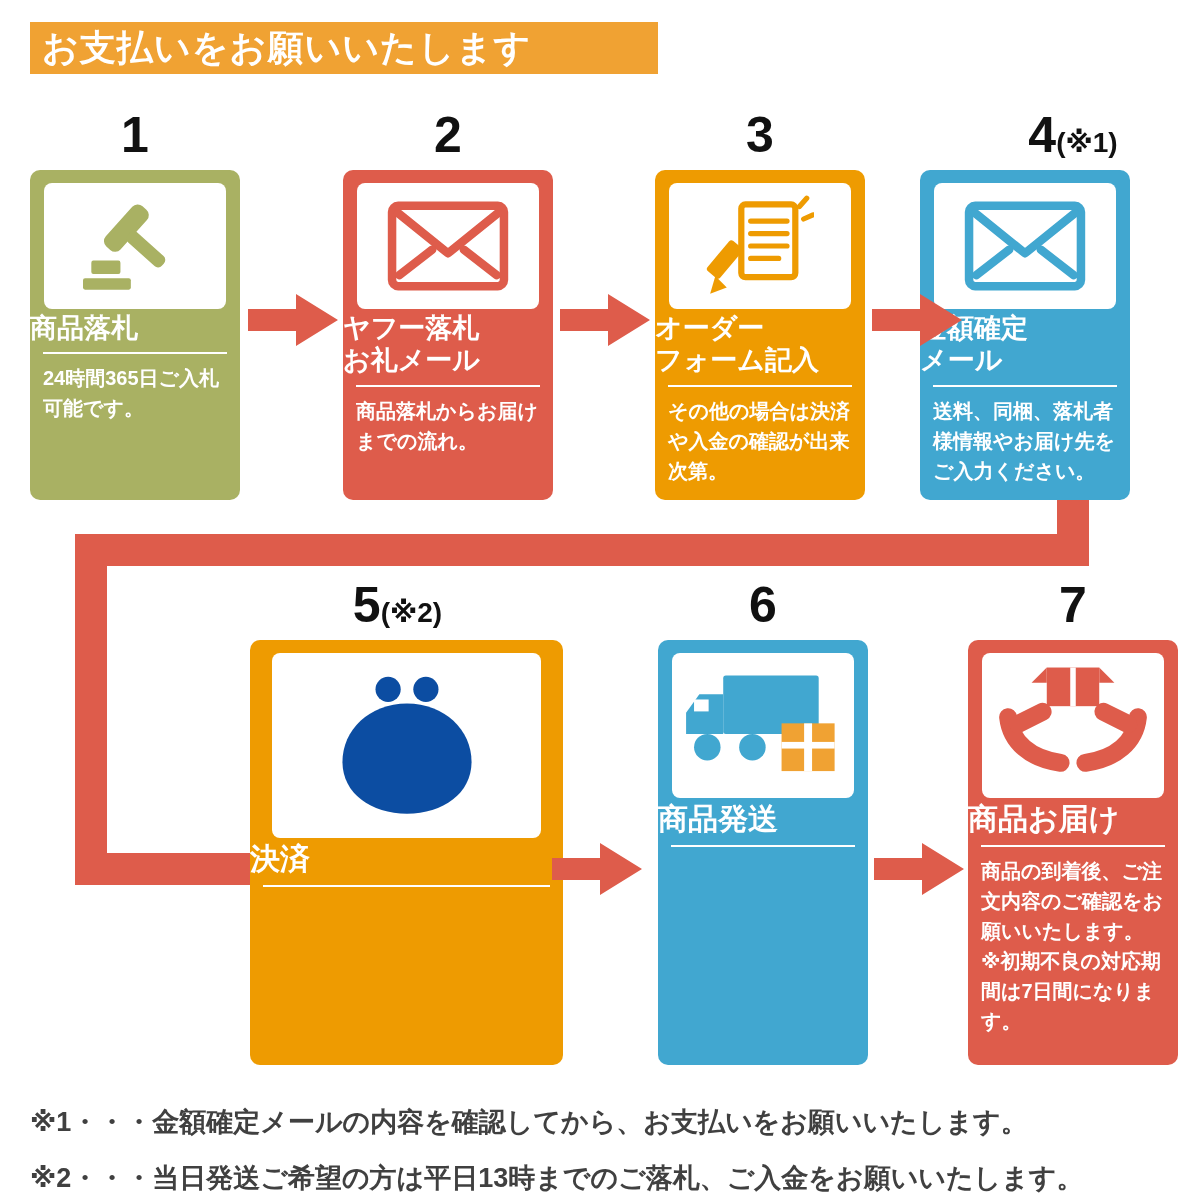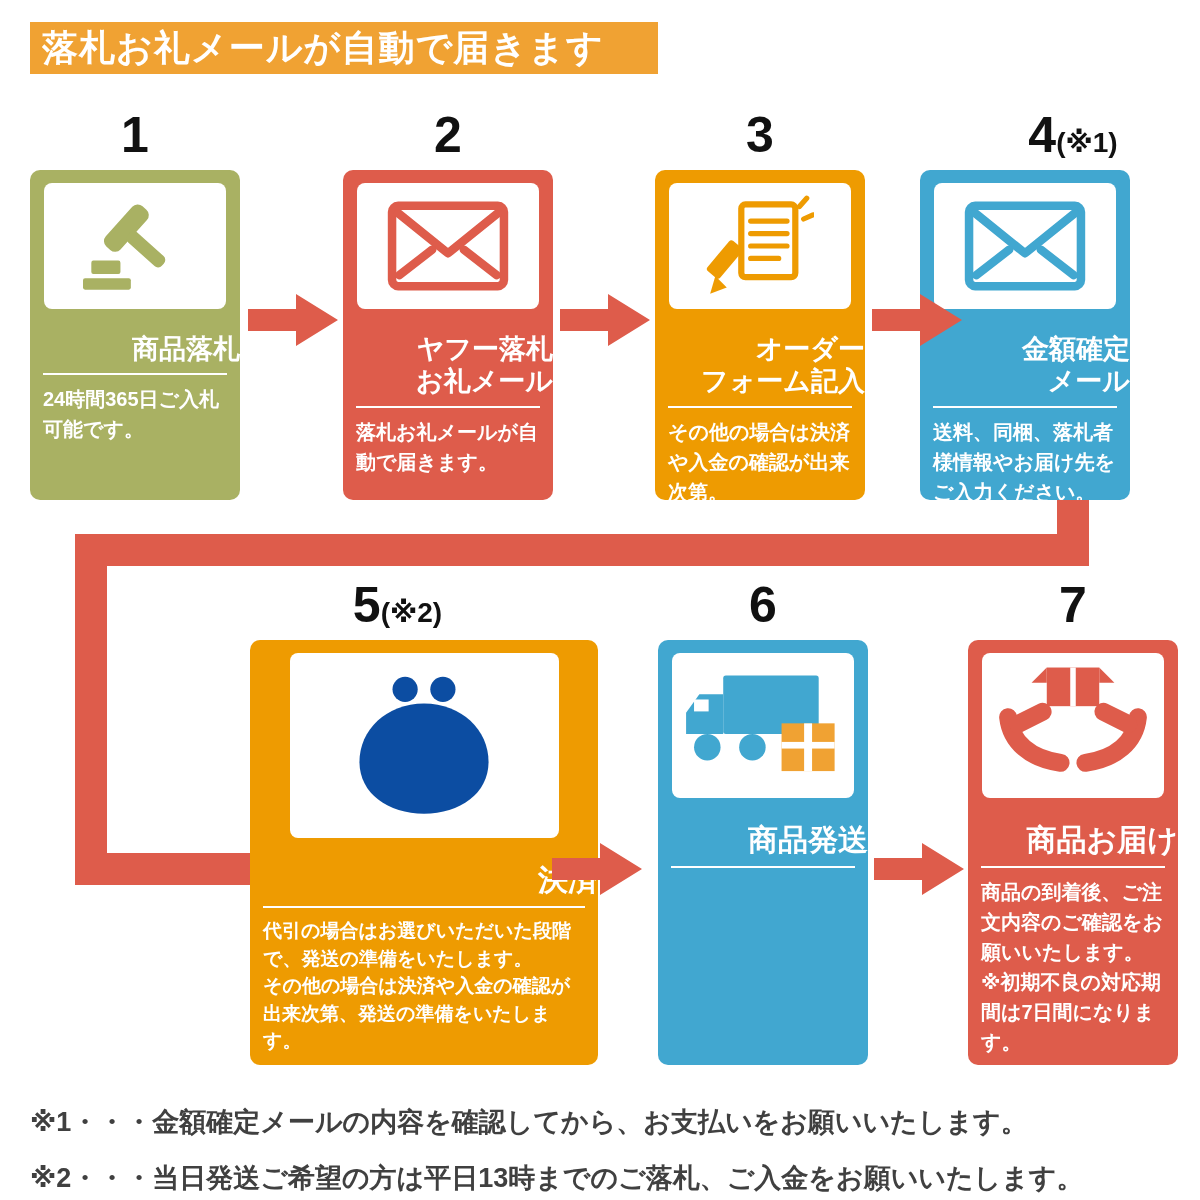--- a/index.html
+++ b/index.html
@@ -15,37 +15,37 @@
 
   .step-num {
     position:absolute; text-align:center; color:#111111;
     font-size:50px; font-weight:bold; height:62px; line-height:62px;
   }
   .num-note { font-size:28px; font-weight:bold; }
 
   .card { position:absolute; border-radius:10px; overflow:hidden; }
   .row1 { top:170px; width:210px; height:330px; }
   .row2 { top:640px; height:425px; }
-  #card5 { left:250px; width:348px; }
+  #card5 { left:250px; width:313px; }
   #card6 { left:658px; width:210px; }
   #card7 { left:968px; width:210px; }
   #card1 { left:30px; }  #card2 { left:343px; }
   #card3 { left:655px; } #card4 { left:920px; }
 
   .icon-box {
     background:#ffffff; border-radius:8px; margin:13px auto 0;
     display:flex; align-items:center; justify-content:center;
   }
   .row1 .icon-box { width:182px; height:126px; }
   #card5 .icon-box { width:269px; height:185px; }
   #card6 .icon-box, #card7 .icon-box { width:182px; height:145px; }
 
   .card-title {
-    color:#ffffff; font-weight:bold; text-align:right;
-    margin-top:24px; font-size:27px; line-height:1.2; white-space:pre-line;
+    color:#ffffff; font-weight:bold; text-align:left;
+    margin-top:3px; font-size:27px; line-height:1.2; white-space:pre-line;
   }
   .row2 .card-title { font-size:30px; }
   .divider { height:2px; background:#ffffff; margin:8px 13px 0; }
   .card-body {
     color:#ffffff; font-weight:bold; font-size:20px; line-height:1.5;
     padding:9px 13px 0; white-space:pre-line; text-align:left;
   }
   #card5 .card-body { font-size:19px; line-height:1.45; }
 
   .arrow { position:absolute; width:92px; height:56px; color:#DE5C4B; }
@@ -72,21 +72,21 @@
 
   .footnote { position:absolute; left:30px; width:1150px; color:#404040; font-size:27px; font-weight:bold; }
   #fn1 { top:1104px; }
   #fn2 { top:1160px; }
 </style>
 </head>
 <body>
 
 <div class="stage">
 
-  <div class="header" style="background-color: rgb(240, 162, 51);">落札お礼メールが自動で届きます</div>
+  <div class="header" style="background-color: rgb(240, 162, 51);">お支払いをお願いいたします</div>
 
   <div class="step-num" id="num1"><span>1</span><span class="num-note"></span></div>
   <div class="step-num" id="num2"><span>2</span><span class="num-note"></span></div>
   <div class="step-num" id="num3"><span>3</span><span class="num-note"></span></div>
   <div class="step-num" id="num4"><span>4</span><span class="num-note">(※1)</span></div>
 
   <div class="card row1" id="card1" style="background-color: rgb(169, 177, 99);">
     <div class="icon-box">
       <svg viewBox="0 0 100 96" width="104" height="100">
         <g fill="#A9B163">
@@ -111,21 +111,21 @@
           <rect x="4" y="4" width="92" height="66" rx="5"></rect>
           <polyline points="9,10 50,43 91,10"></polyline>
           <line x1="10" y1="61" x2="37" y2="40"></line>
           <line x1="90" y1="61" x2="63" y2="40"></line>
         </g>
       </svg>
     </div>
     <div class="card-title">ヤフー落札
 お礼メール</div>
     <div class="divider"></div>
-    <div class="card-body">落札お礼メールが自動で届きます。</div>
+    <div class="card-body">商品落札からお届けまでの流れ。</div>
   </div>
 
   <div class="card row1" id="card3" style="background-color: rgb(238, 155, 1);">
     <div class="icon-box">
       <svg viewBox="0 0 104 100" width="108" height="104">
         <rect x="34" y="10" width="52" height="70" rx="4" stroke="#EE9B01" stroke-width="6" fill="none"></rect>
         <g stroke="#EE9B01" stroke-width="5" stroke-linecap="round">
           <line x1="43" y1="26" x2="78" y2="26"></line>
           <line x1="43" y1="38" x2="78" y2="38"></line>
           <line x1="43" y1="50" x2="78" y2="50"></line>
@@ -192,22 +192,20 @@
       <svg viewBox="0 0 100 94" width="158" height="148">
         <g fill="#0C4DA2">
           <circle cx="38" cy="11" r="8"></circle>
           <circle cx="62" cy="11" r="8"></circle>
           <path d="M50 20 C 26 20 9 37 9 57 C 9 77 27 90 50 90 C 73 90 91 77 91 57 C 91 37 74 20 50 20 Z"></path>
         </g>
       </svg>
     </div>
     <div class="card-title">決済</div>
     <div class="divider"></div>
-    <div class="card-body">代引の場合はお選びいただいた段階で、発送の準備をいたします。
-その他の場合は決済や入金の確認が出来次第、発送の準備をいたします。</div>
   </div>
 
   <div class="card row2" id="card6" style="background-color: rgb(65, 167, 208);">
     <div class="icon-box">
       <svg viewBox="0 0 120 92" width="160" height="122">
         <g fill="#41A7D0">
           <rect x="30" y="8" width="72" height="44" rx="2"></rect>
           <path d="M30 22 L12 22 L2 36 L2 52 L30 52 Z"></path>
           <circle cx="18" cy="62" r="10"></circle>
           <circle cx="52" cy="62" r="10"></circle>

